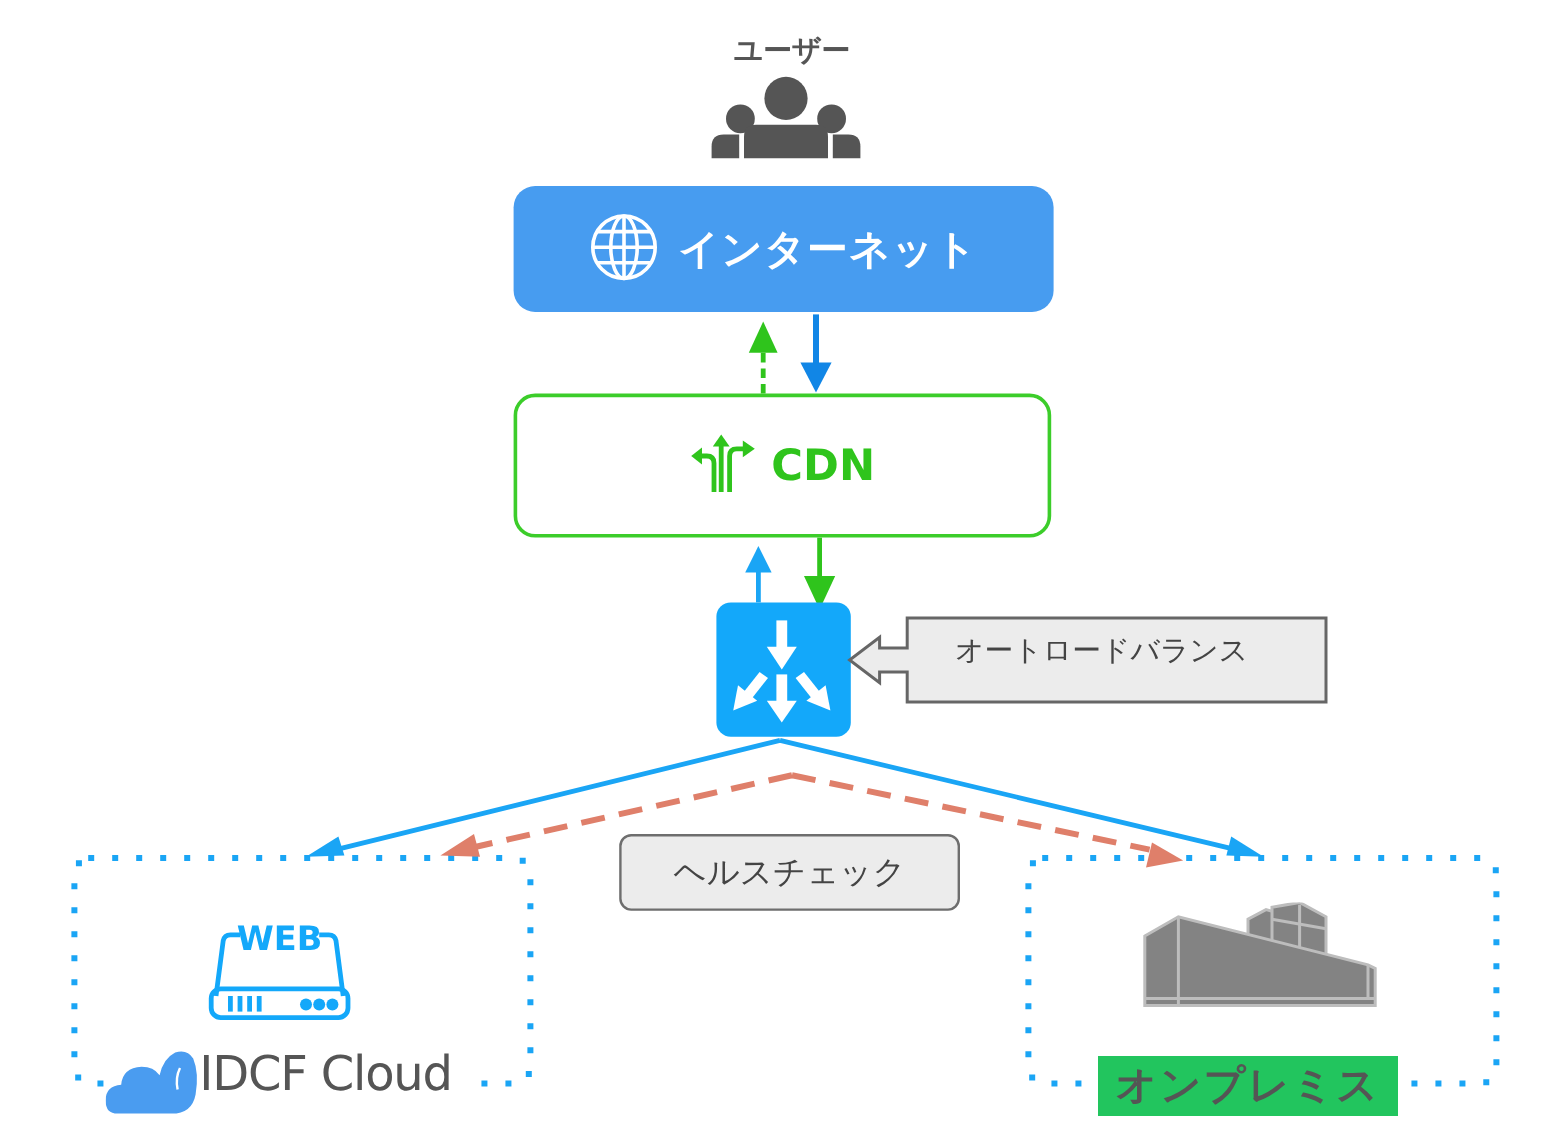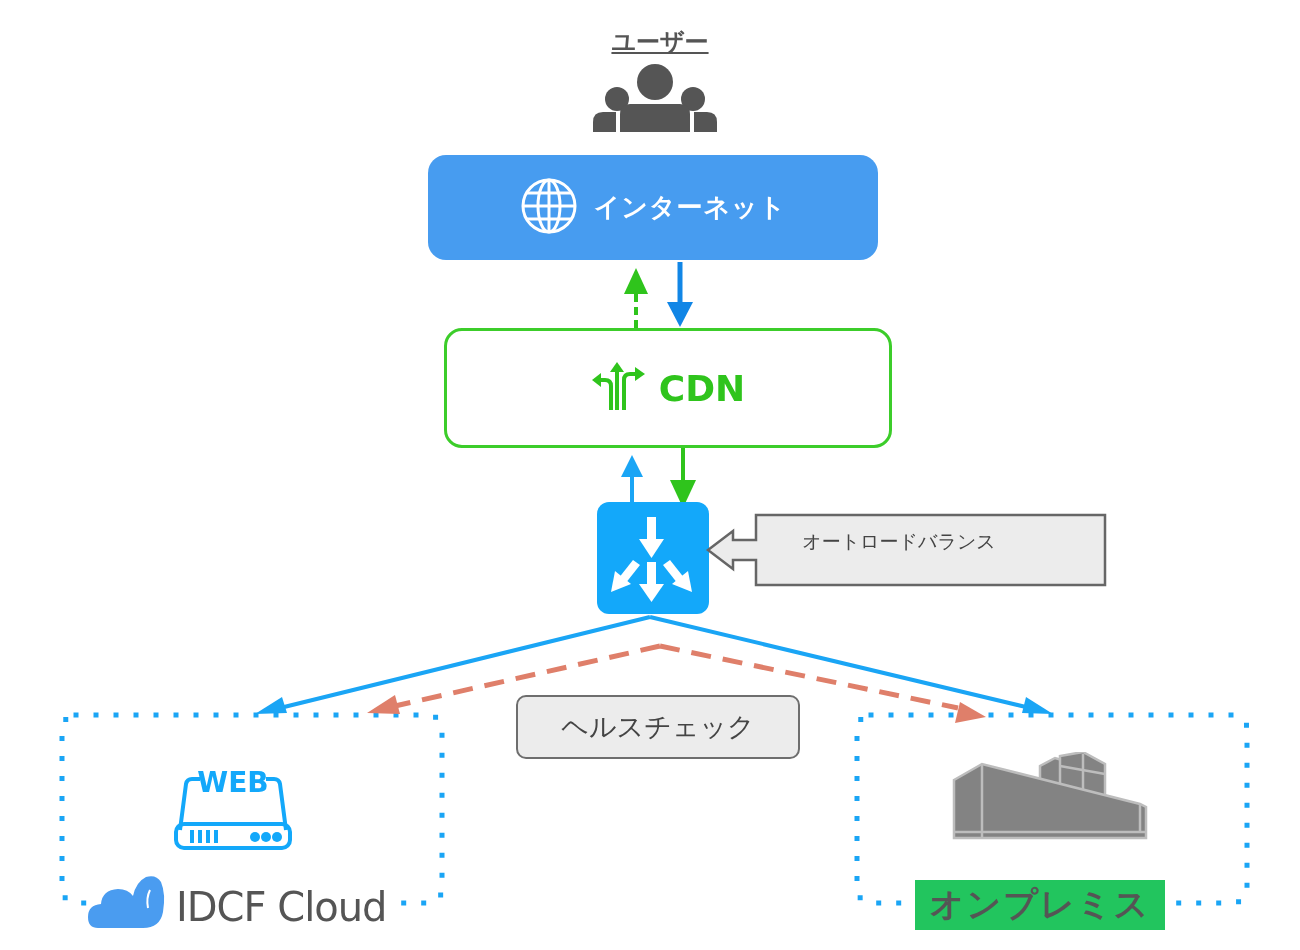--- a/index.html
+++ b/index.html
@@ -2,45 +2,45 @@
 <html><head>
 <meta charset="utf-8">
 <style>
   html, body { margin: 0; padding: 0; background: #ffffff; }
   body { width: 1300px; height: 950px; position: relative; overflow: hidden;
          font-family: "DejaVu Sans", "Liberation Sans", sans-serif; }
   .abs { position: absolute; }
   #edges { position: absolute; left: 0; top: 0; width: 1300px; height: 950px; }
 
   .users-label { left: 560px; top: 26px; width: 200px; text-align: center;
-                 font-size: 24px; font-weight: bold; color: #555555; text-decoration: underline; }
+                 font-size: 24px; font-weight: bold; color: #555555; }
   .users-icon { left: 590px; top: 60px; width: 130px; height: 72px; }
 
   .internet-box { left: 428px; top: 155px; width: 450px; height: 105px;
                   background: #479cf0; border-radius: 18px;
                   display: flex; align-items: center; justify-content: center; gap: 16px; }
-  .internet-label { color: #ffffff; font-size: 26px; font-weight: bold; letter-spacing: 1px; }
-
-  .cdn-box { left: 444px; top: 328px; width: 448px; height: 120px;
+  .internet-label { color: #ffffff; font-size: 34px; font-weight: bold; letter-spacing: 1px; }
+
+  .cdn-box { left: 428px; top: 328px; width: 448px; height: 120px;
              border: 3px solid #3ccd2a; border-radius: 18px; background: #ffffff;
              display: flex; align-items: center; justify-content: center; gap: 12px; box-sizing: border-box; }
   .cdn-label { color: #2fc41c; font-size: 36px; font-weight: bold; }
 
   .lb-box { left: 597px; top: 502px; width: 112px; height: 112px; background: #13a8fa; border-radius: 12px; }
 
   .autolb-callout { left: 705px; top: 513px; width: 402px; height: 74px; }
-  .autolb-label { left: 725px; top: 518px; width: 348px; height: 48px; display: flex;
-                  align-items: center; justify-content: center; font-size: 19px; color: #444444; }
+  .autolb-label { left: 744px; top: 518px; width: 348px; height: 48px; display: flex;
+                  align-items: center; justify-content: center; font-size: 24px; color: #444444; }
 
   .health-box { left: 516px; top: 695px; width: 284px; height: 64px; background: #ececec;
                 border: 2px solid #6e6e6e; border-radius: 10px; box-sizing: border-box;
                 display: flex; align-items: center; justify-content: center; font-size: 27px; color: #444444; text-align: right; }
 
   .web-icon { left: 172px; top: 762px; width: 122px; height: 90px; }
-  .cloud-logo { left: 88px; top: 872px; width: 300px; height: 58px; display: flex; align-items: flex-end; gap: 10px; background: #ffffff; }
+  .cloud-logo { left: 88px; top: 872px; width: 300px; height: 58px; display: flex; align-items: flex-start; background: #ffffff; }
   .cloud-label { font-size: 40px; color: #555555; font-family: "DejaVu Sans", sans-serif; letter-spacing: -1px; }
 
   .building-icon { left: 950px; top: 752px; width: 206px; height: 90px; }
   .onprem-label { left: 915px; top: 880px; width: 250px; height: 50px; background: #22c55e;
                   display: flex; align-items: center; justify-content: center;
                   font-size: 34px; font-weight: bold; color: #555555; letter-spacing: 2px; }
 </style>
 </head>
 <body>
 

